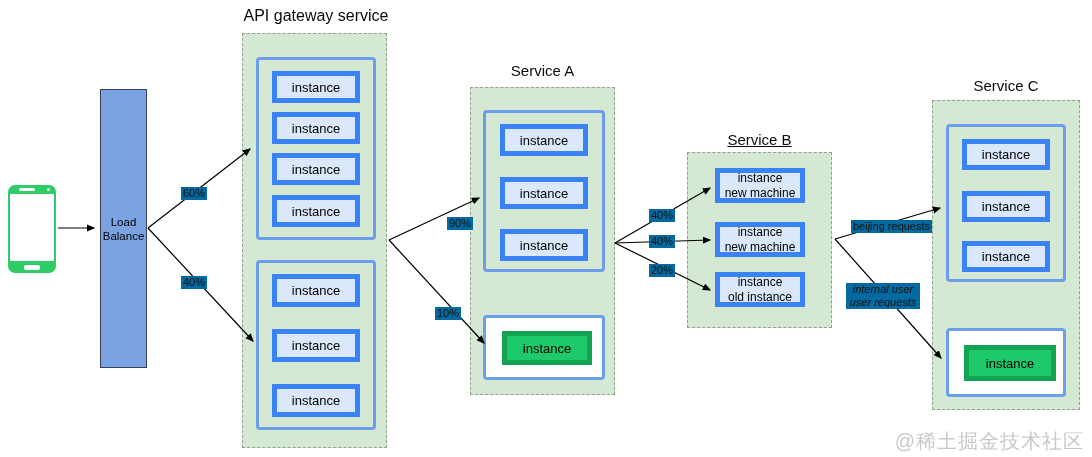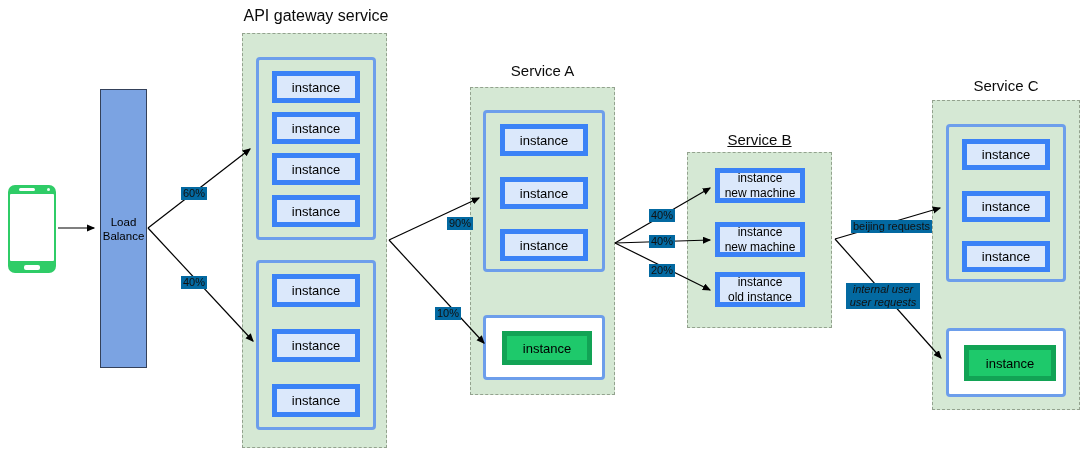--- a/index.html
+++ b/index.html
@@ -137,14 +137,15 @@
   <div class="abs edge-label" style="left:435px;top:287px;margin-top:20px;">10%</div>
   <div class="abs edge-label" style="left:649px;top:209px;">40%</div>
   <div class="abs edge-label" style="left:649px;top:235px;">40%</div>
   <div class="abs edge-label" style="left:649px;top:244px;margin-top:20px;">20%</div>
   <div class="abs edge-label" style="left:851px;top:220px;">beijing requests</div>
   <div class="abs edge-label" style="left:846px;top:283px;width:70px;font-style:italic;">
     <div>internal user</div>
     <div>user requests</div>
   </div>
 
+  <div class="abs watermark" style="right:8px;top:428px;">@稀土掘金技术社区</div>
 
 </div>
 
 </body></html>

